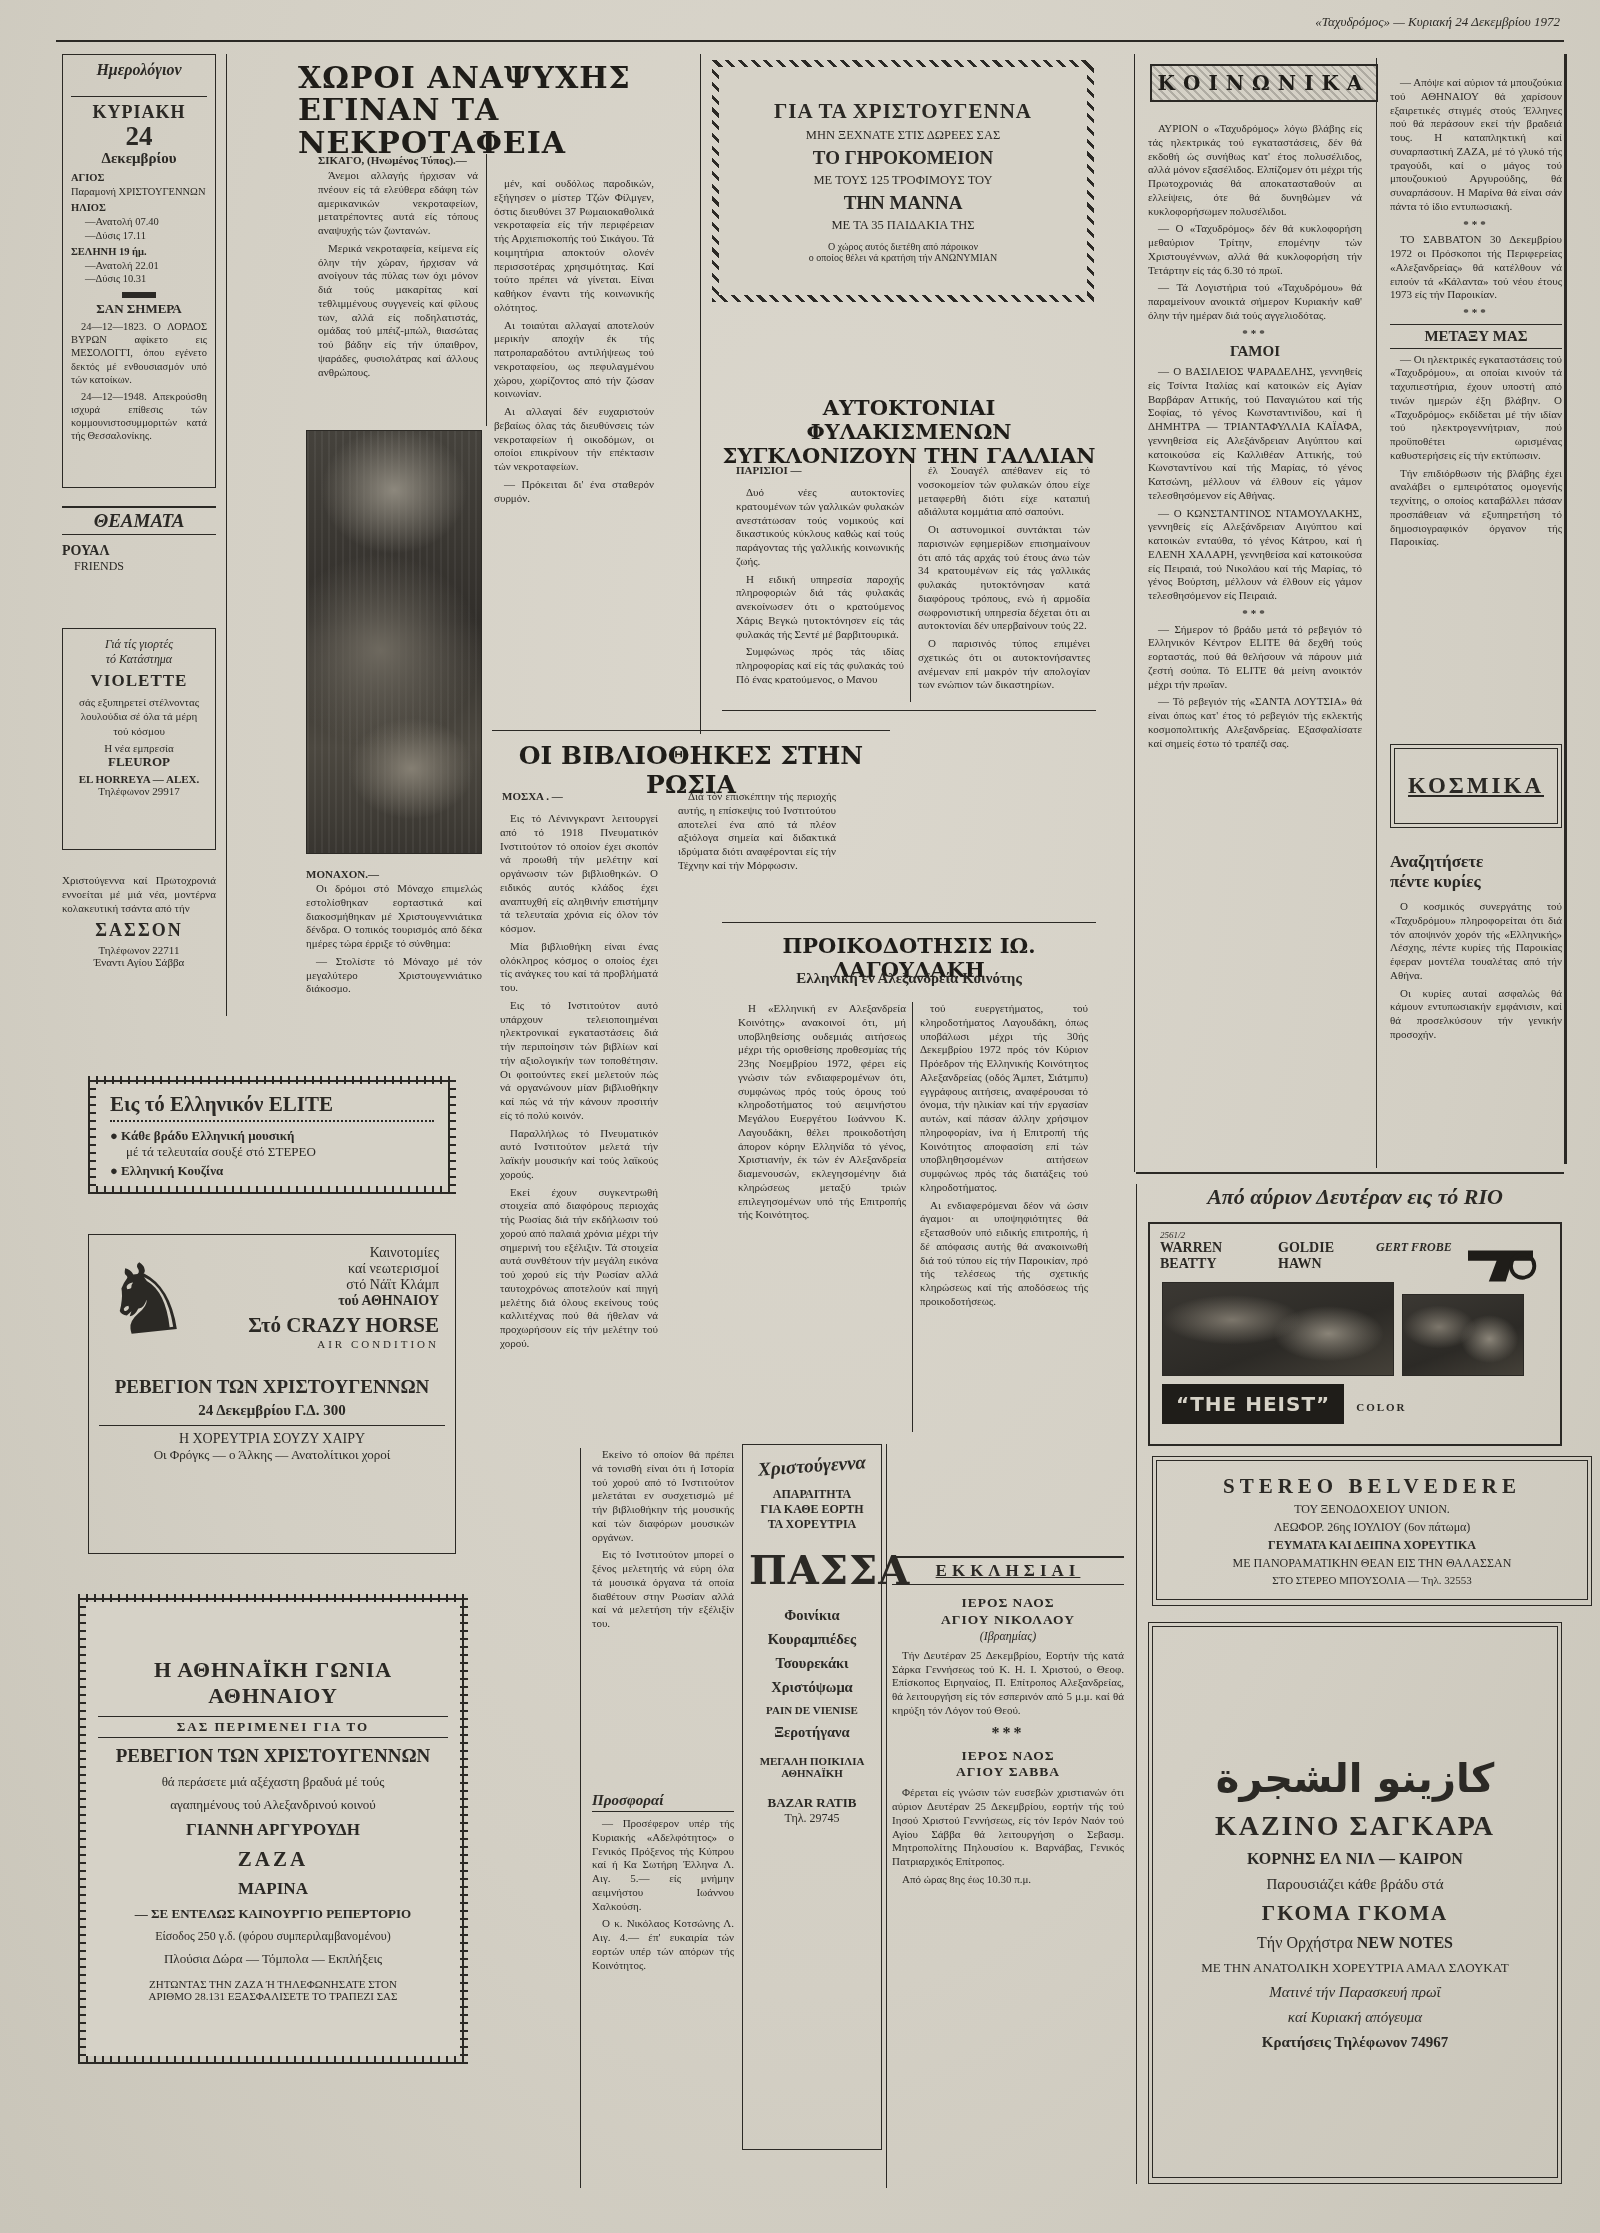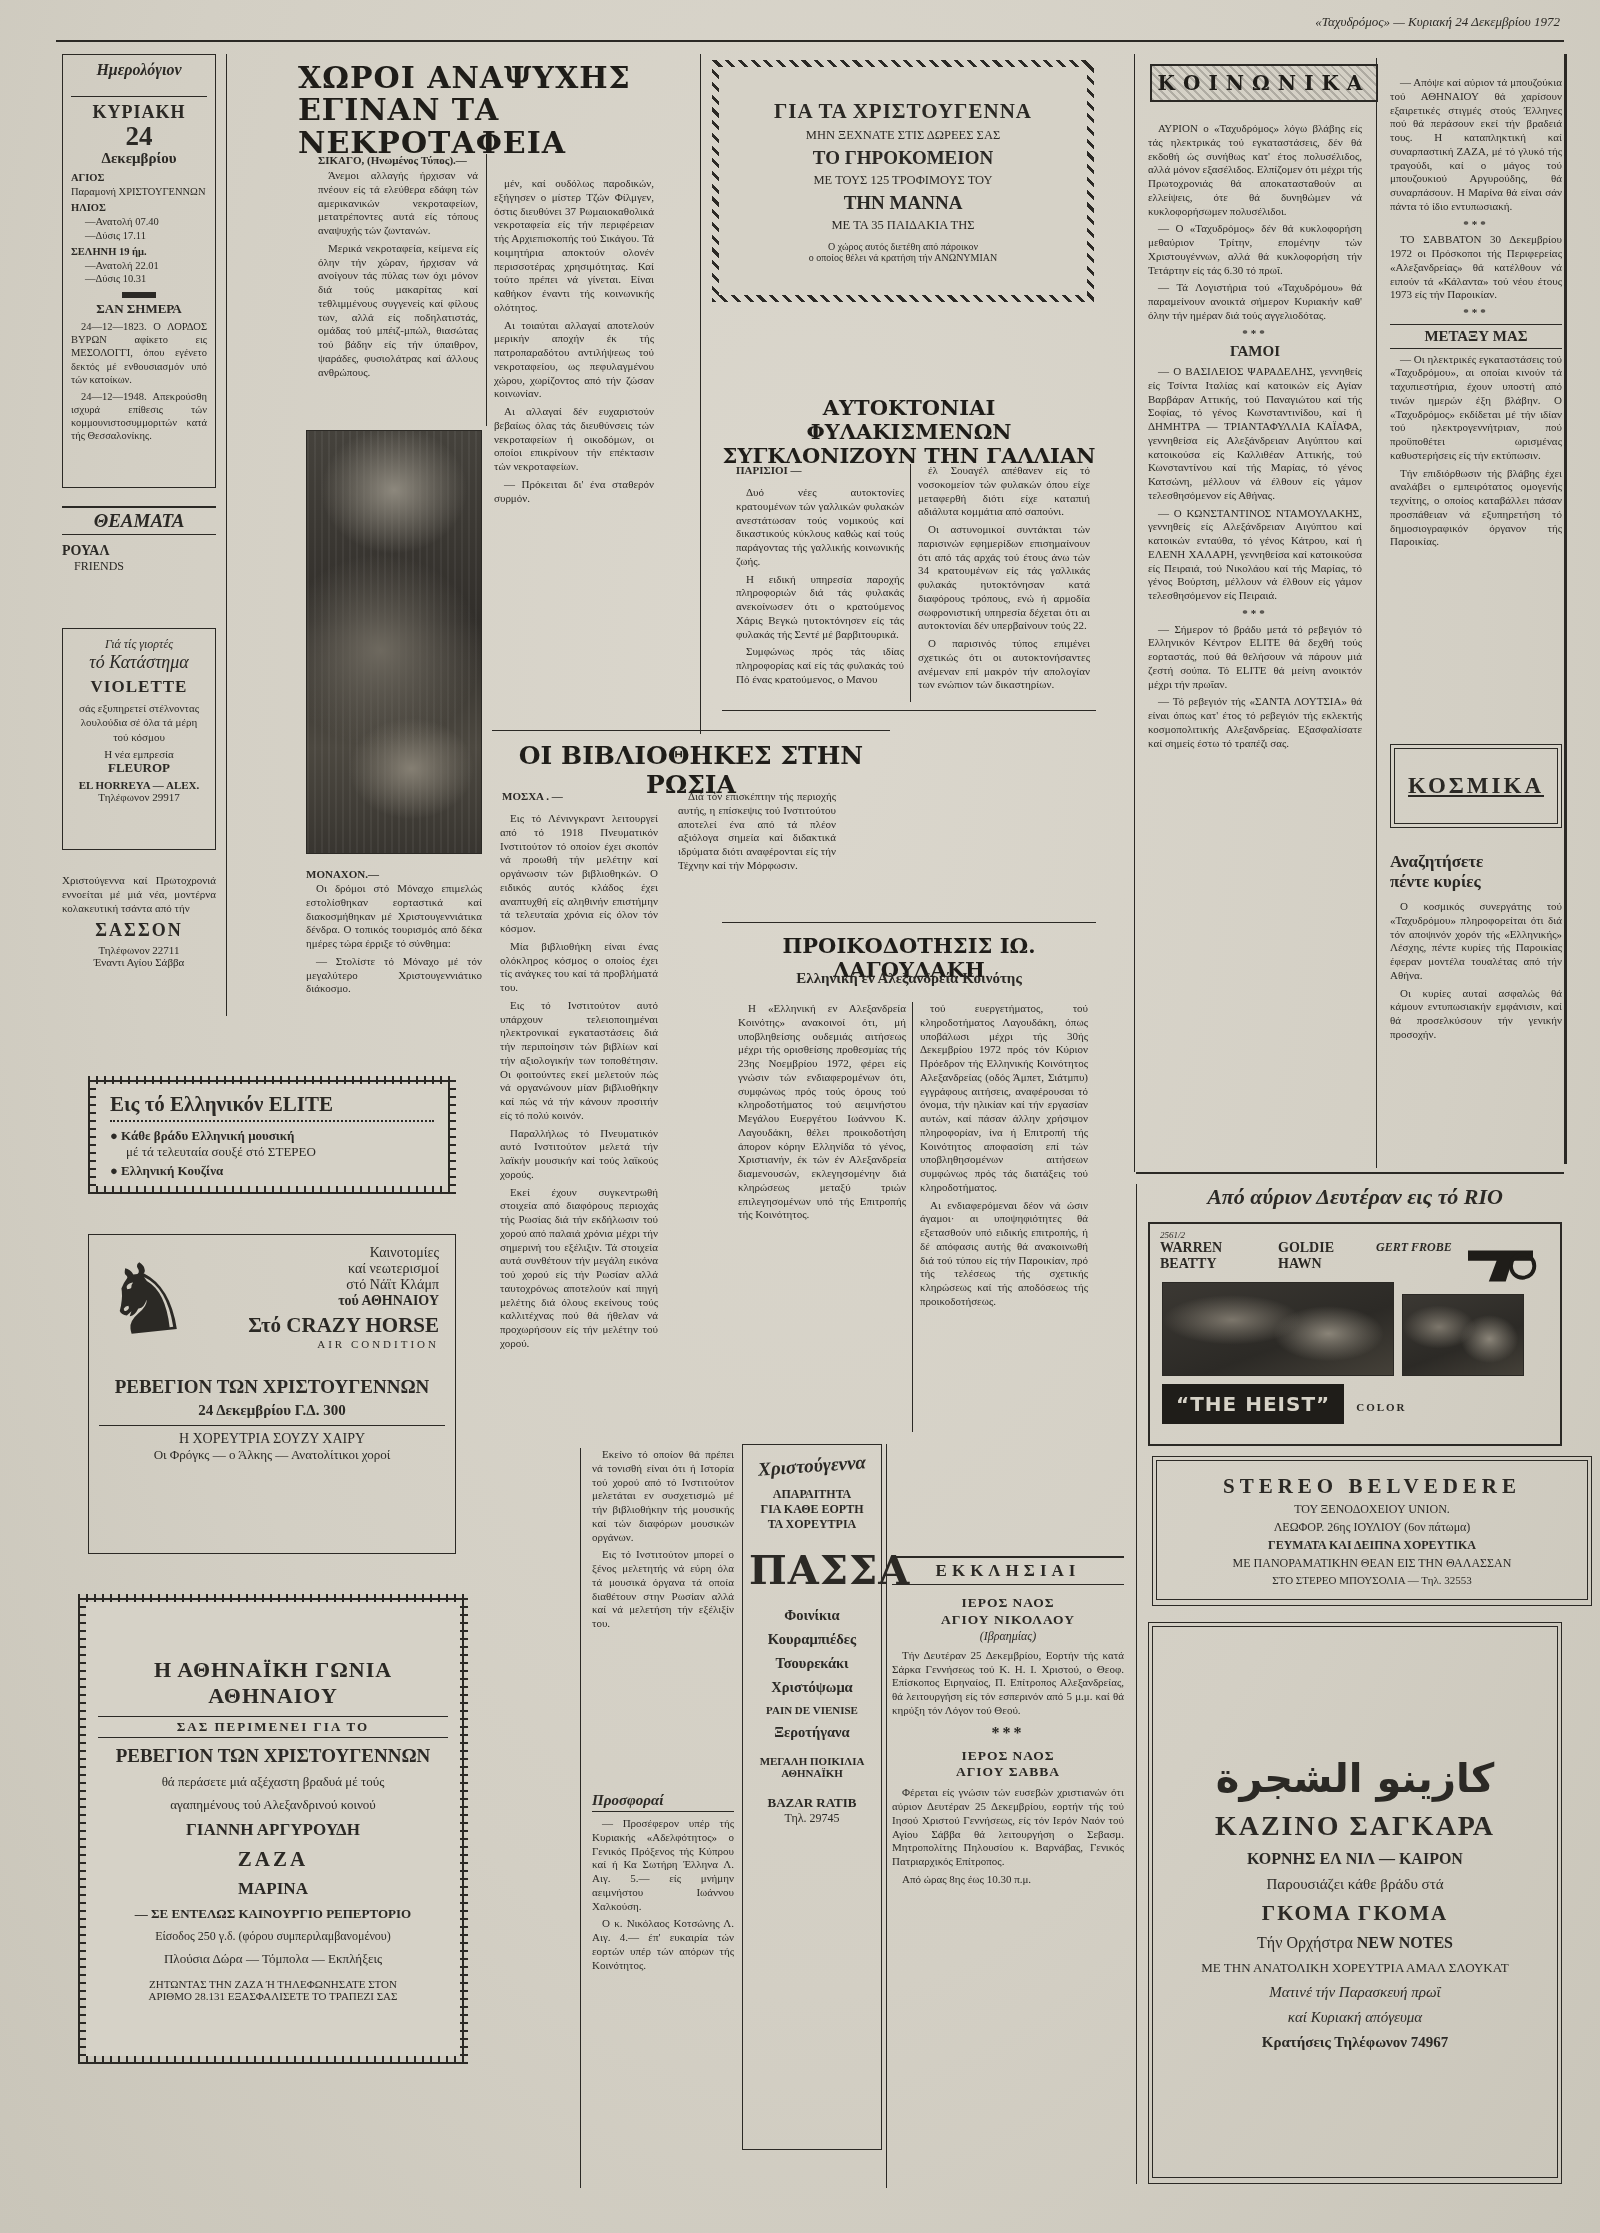--- a/index.html
+++ b/index.html
@@ -87,21 +87,21 @@
   </div>
 
   <div class="abs" style="left:62px;top:506px;width:154px;height:104px;">
     <div class="t-c bold it" style="font-size:19px;border-top:2px solid #2b2925;border-bottom:1px solid #2b2925;padding:2px 0;">ΘΕΑΜΑΤΑ</div>
     <div class="bold" style="font-size:14px;margin-top:8px;">ΡΟΥΑΛ</div>
     <div style="font-size:12px;padding-left:12px;">FRIENDS</div>
   </div>
 
   <div class="abs box" style="left:62px;top:628px;width:154px;height:222px;padding:8px 10px;text-align:center;">
     <div class="it" style="font-size:12px;">Γιά τίς γιορτές</div>
-    <div class="it" style="font-size:18px;font-style:italic;">τό Κατάστημα</div>
+    <div class="it" style="font-size:12px;font-style:italic;">τό Κατάστημα</div>
     <div class="bold" style="font-size:17px;margin:4px 0;letter-spacing:1px;">VIOLETTE</div>
     <div style="font-size:11px;line-height:1.3;">σάς εξυπηρετεί στέλνοντας λουλούδια σέ όλα τά μέρη τού κόσμου</div>
     <div style="font-size:11px;margin-top:4px;">Η νέα εμπρεσία</div>
     <div class="bold" style="font-size:13px;">FLEUROP</div>
     <div class="bold" style="font-size:11px;margin-top:3px;">EL HORREYA — ALEX.</div>
     <div style="font-size:11px;">Τηλέφωνον 29917</div>
   </div>
 
   <div class="abs" style="left:62px;top:874px;width:154px;height:145px;text-align:center;">
     <div class="body-text" style="font-size:11px;text-align:justify;">Χριστούγεννα καί Πρωτοχρονιά εννοείται μέ μιά νέα, μοντέρνα κολακευτική τσάντα από τήν</div>
@@ -347,21 +347,21 @@
     <div class="passa-item">Χριστόψωμα</div>
     <div class="bold" style="font-size:11px;margin:8px 0;">PAIN DE VIENISE</div>
     <div class="passa-item">Ξεροτήγανα</div>
     <div class="bold" style="font-size:11px;margin-top:14px;">ΜΕΓΑΛΗ ΠΟΙΚΙΛΙΑ</div>
     <div class="bold" style="font-size:11px;">ΑΘΗΝΑΪΚΗ</div>
     <div class="bold" style="font-size:13px;margin-top:16px;">BAZAR RATIB</div>
     <div style="font-size:12px;">Τηλ. 29745</div>
   </div>
 
   <div class="abs" style="left:892px;top:1556px;width:232px;height:632px;">
-    <div class="t-c bold" style="font-size:17px;letter-spacing:5px;border-top:2px solid #2b2925;border-bottom:1px solid #2b2925;padding:3px 0;">ΕΚΚΛΗΣΙΑΙ</div>
+    <div class="t-c bold" style="font-size:17px;letter-spacing:5px;border-top:2px solid #2b2925;border-bottom:1px solid #2b2925;padding:3px 0;text-decoration:underline;">ΕΚΚΛΗΣΙΑΙ</div>
     <div class="ch-name" style="margin-top:10px;">ΙΕΡΟΣ ΝΑΟΣ</div>
     <div class="ch-name">ΑΓΙΟΥ ΝΙΚΟΛΑΟΥ</div>
     <div class="t-c it" style="font-size:12px;margin-bottom:5px;">(Ιβραημίας)</div>
     <div class="body-text">
         <p class="para">Τήν Δευτέραν 25 Δεκεμβρίου, Εορτήν τής κατά Σάρκα Γεννήσεως τού Κ. Η. Ι. Χριστού, ο Θεοφ. Επίσκοπος Ειρηναίος, Π. Επίτροπος Αλεξανδρείας, θά λειτουργήση είς τόν εσπερινόν από 5 μ.μ. καί θά κηρύξη τόν Λόγον τού Θεού.</p>
       </div>
     <div class="stars">***</div>
     <div class="ch-name" style="margin-top:6px;">ΙΕΡΟΣ ΝΑΟΣ</div>
     <div class="ch-name" style="margin-bottom:5px;">ΑΓΙΟΥ ΣΑΒΒΑ</div>
     <div class="body-text">

